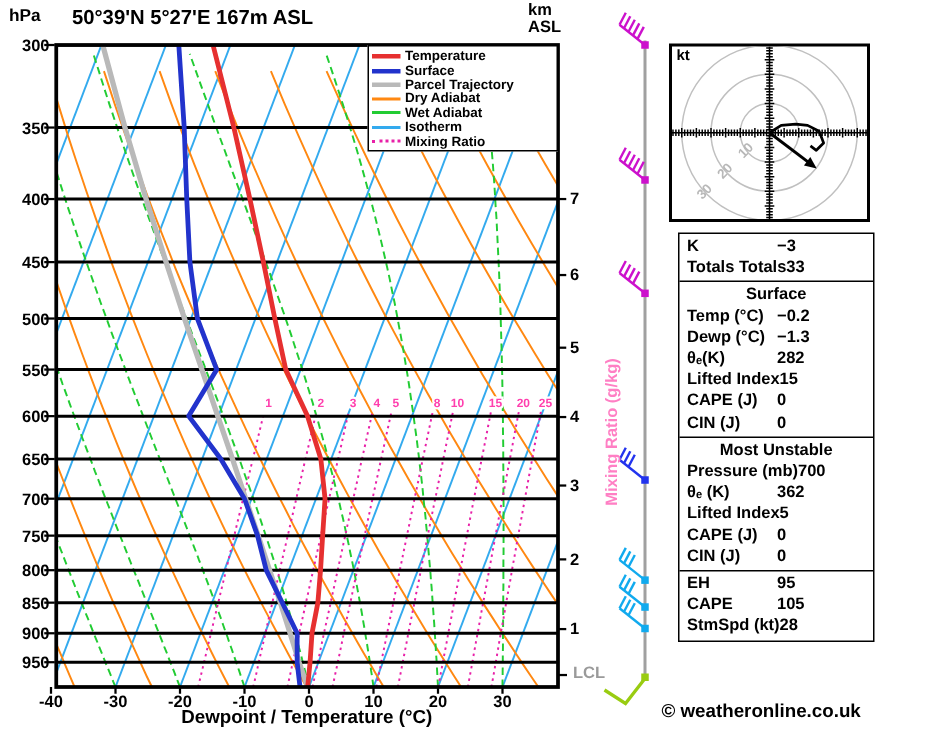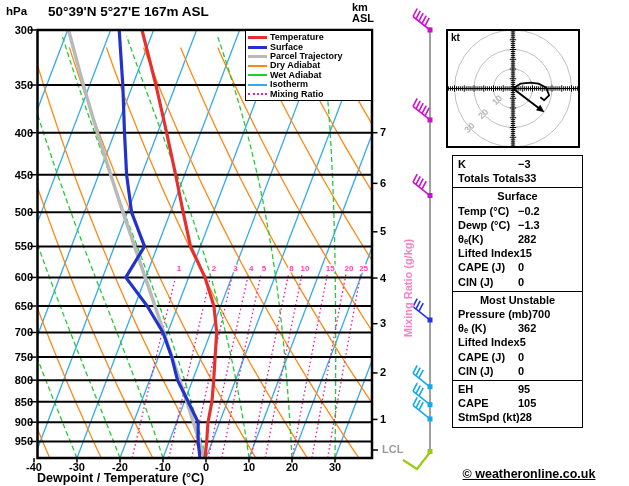--- a/index.html
+++ b/index.html
@@ -5,26 +5,26 @@
   html,body{margin:0;padding:0;background:#fff;}
   #root{position:relative;width:629px;height:486px;background:#fff;overflow:hidden;
         font-family:"Liberation Sans",sans-serif;}
   #skewt-svg{position:absolute;left:0;top:0;}
   #skewt-svg text{font-family:"Liberation Sans",sans-serif;}
   .ovl{position:absolute;white-space:nowrap;color:#000;}
   #hpa-label{left:6px;top:5px;font:700 11.5px "Liberation Sans",sans-serif;}
   #main-title{left:48px;top:4px;width:276px;text-align:left;font:700 13.5px "Liberation Sans",sans-serif;}
   #km-label{left:352px;top:2px;width:40px;font:700 11px/11px "Liberation Sans",sans-serif;}
   #date-title{left:402px;top:4px;font:700 13.5px "Liberation Sans",sans-serif;}
-  #xaxis-title{left:37px;top:471px;width:335px;font:700 12.5px "Liberation Sans",sans-serif;}
+  #xaxis-title{left:37px;top:471px;width:335px;text-align:center;font:700 12.5px "Liberation Sans",sans-serif;}
   #mixing-label{left:338px;top:282px;width:140px;text-align:center;transform:rotate(-90deg);
                 color:#ff7fc4;font:700 11px "Liberation Sans",sans-serif;}
   #lcl-label{left:382px;top:444px;color:#9a9a9a;font:700 11px "Liberation Sans",sans-serif;}
   #kt-label{left:451px;top:32px;font:700 10px "Liberation Sans",sans-serif;}
-  #footer-credit{left:441px;top:467px;width:176px;text-align:center;font:700 12.5px "Liberation Sans",sans-serif;text-decoration:underline;}
+  #footer-credit{left:441px;top:467px;width:176px;font:700 12.5px "Liberation Sans",sans-serif;}
   #legend{position:absolute;left:245px;top:30px;width:127px;height:71px;background:#fff;
           border:1.5px solid #000;box-sizing:border-box;padding:2px 0 0 2px;}
   .lg-row{display:flex;align-items:center;height:9.4px;}
   .lg-sample{width:19px;flex:none;margin-right:3px;}
   .lg-text{font:700 9px/9px "Liberation Sans",sans-serif;}
   #info-panel{position:absolute;left:452px;top:155px;width:131px;border:1.5px solid #000;
               background:#fff;box-sizing:border-box;font:700 11px/14.2px "Liberation Sans",sans-serif;}
   .ip-section{border-top:1.5px solid #000;padding:1px 0 2px;}
   .ip-section.first{border-top:none;}
   .ip-head{text-align:center;}

